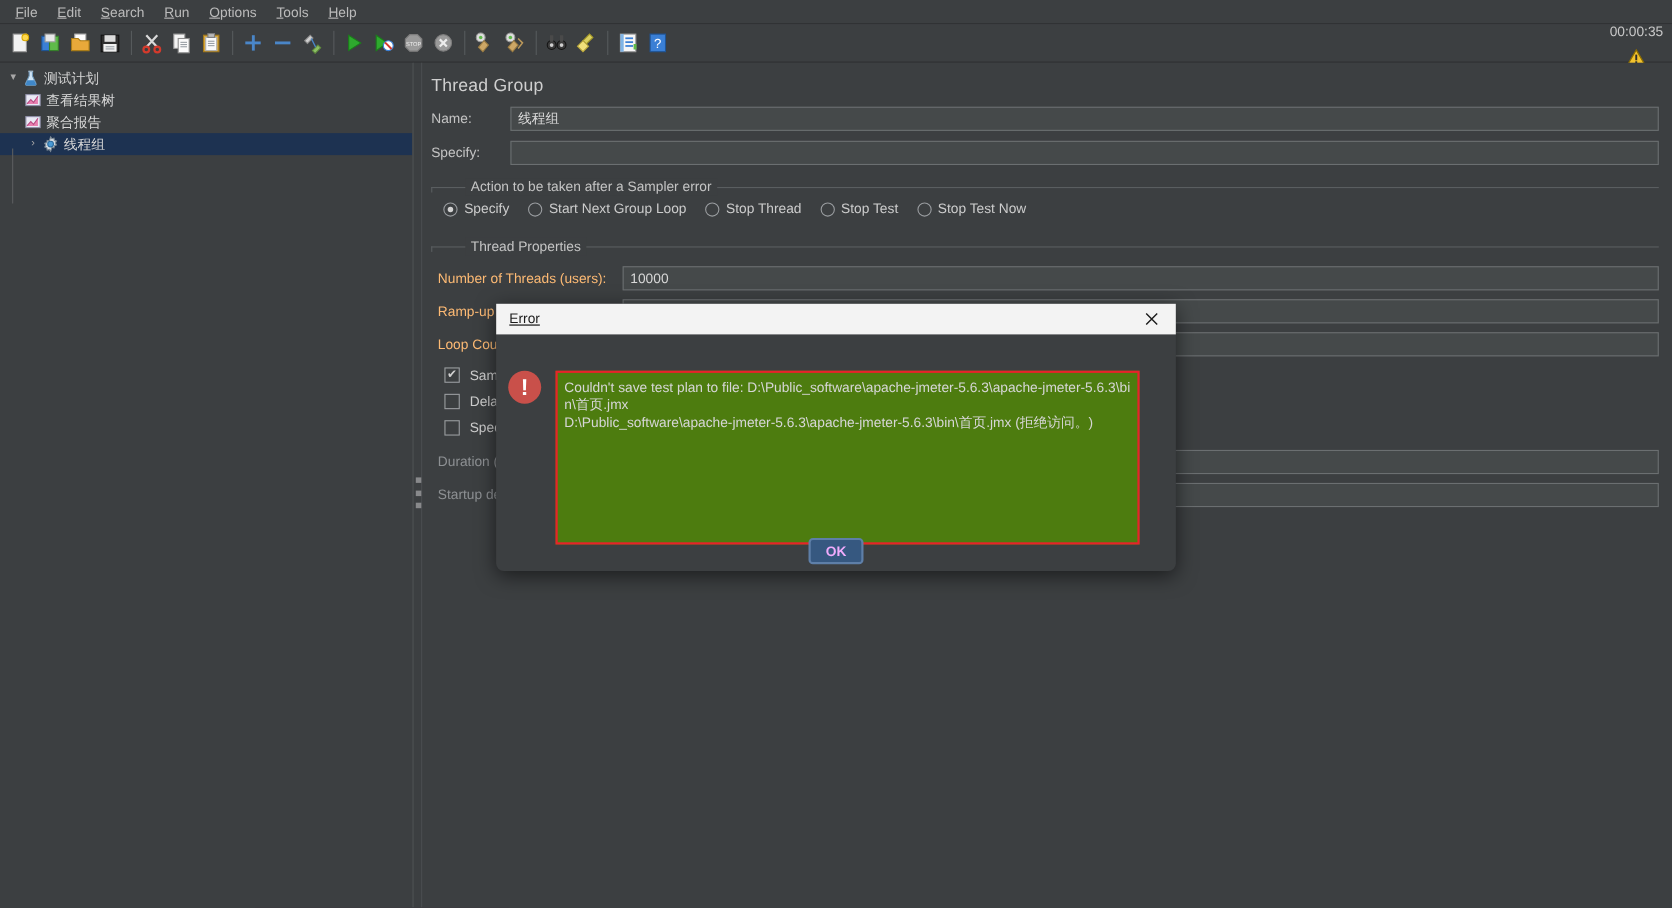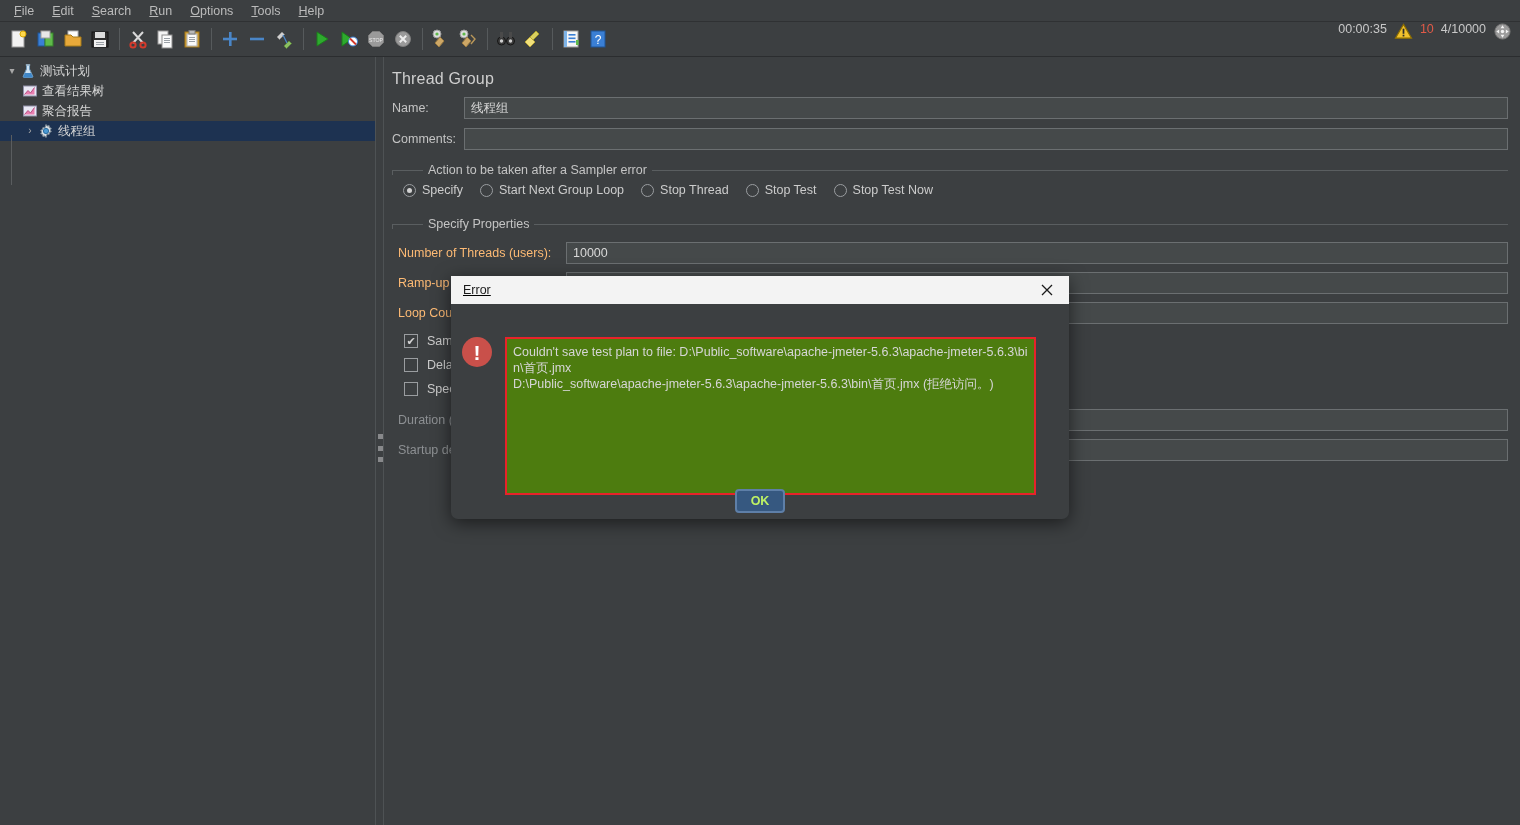--- a/index.html
+++ b/index.html
@@ -34,21 +34,21 @@
   .tbtn {
     width: 26px; height: 27px; margin-right: 1px;
     display: flex; align-items: center; justify-content: center;
     border-radius: 2px; cursor: default; position: relative;
   }
   .tsep { width: 1px; height: 22px; background: #565a5c; margin: 0 5px; }
 
   
   .status-cluster {
     position: absolute; right: 8px; top: 0; height: 35px;
-    display: flex; align-items: flex-start; gap: 7px;
+    display: flex; align-items: center; gap: 7px; flex-direction: column;
   }
   .status-time { color: #c8c8c8; font-size: 12.5px; }
   .status-errcount { color: #e05a48; font-size: 12.5px; }
   .status-threads { color: #c8c8c8; font-size: 12.5px; }
 
   
   .treepane {
     position: absolute; top: 57px; left: 0; width: 375px; height: 768px;
     background: #3c3f41; overflow: hidden;
   }
@@ -174,21 +174,21 @@
     background: #4d7c0f; border: 2px solid #e8232a; padding: 5px 6px;
     color: #d6d6d6; font-size: 12.5px; line-height: 16px;
     white-space: pre-wrap; word-break: break-all; overflow: hidden;
   }
   .dlg-btnbar {
     position: absolute; left: 0; bottom: 6px; width: 100%;
     display: flex; justify-content: center;
   }
   .ok-btn {
     min-width: 50px; height: 24px; background: #365880; border: 2px solid #5e7fa8;
-    border-radius: 4px; color: #bef264; font-size: 12.5px; font-weight: bold;
+    border-radius: 4px; color: #f0abfc; font-size: 12.5px; font-weight: bold;
     display: flex; align-items: center; justify-content: center;
     padding: 0 14px; cursor: default;
   }
 </style>
 </head>
 <body>
 
 <div id="app">
 
   <div class="menubar">
@@ -452,21 +452,21 @@
   <div class="mainpane">
 
     <div class="panel-title">Thread Group</div>
 
     <div class="field-row">
       <div class="field-label lbl-name">Name:</div>
       <input class="tfield" value="线程组" style="">
     </div>
 
     <div class="field-row">
-      <div class="field-label lbl-comments">Comments:</div>
+      <div class="field-label lbl-comments">Specify:</div>
       <input class="tfield" value="" style="">
     </div>
 
     <div class="groupbox">
       <div class="gb-line"></div>
       <div class="gb-left"></div>
       <div class="gb-title">Action to be taken after a Sampler error</div>
       <div class="gb-body">
         <div class="radio-row">
           <div class="radio-opt">
@@ -489,21 +489,21 @@
             <span class="radio"></span>
             <span class="radio-label">Stop Test Now</span>
           </div>
         </div>
       </div>
     </div>
 
     <div class="groupbox" style="margin-top:16px;">
       <div class="gb-line"></div>
       <div class="gb-left"></div>
-      <div class="gb-title">Specify Properties</div>
+      <div class="gb-title">Thread Properties</div>
       <div class="gb-body">
 
         <div class="prop-row">
           <div class="prop-label">Number of Threads (users):</div>
           <input class="tfield" value="10000" style="">
         </div>
 
         <div class="prop-row">
           <div class="prop-label">Ramp-up period (seconds):</div>
           <input class="tfield" value="" style="">

